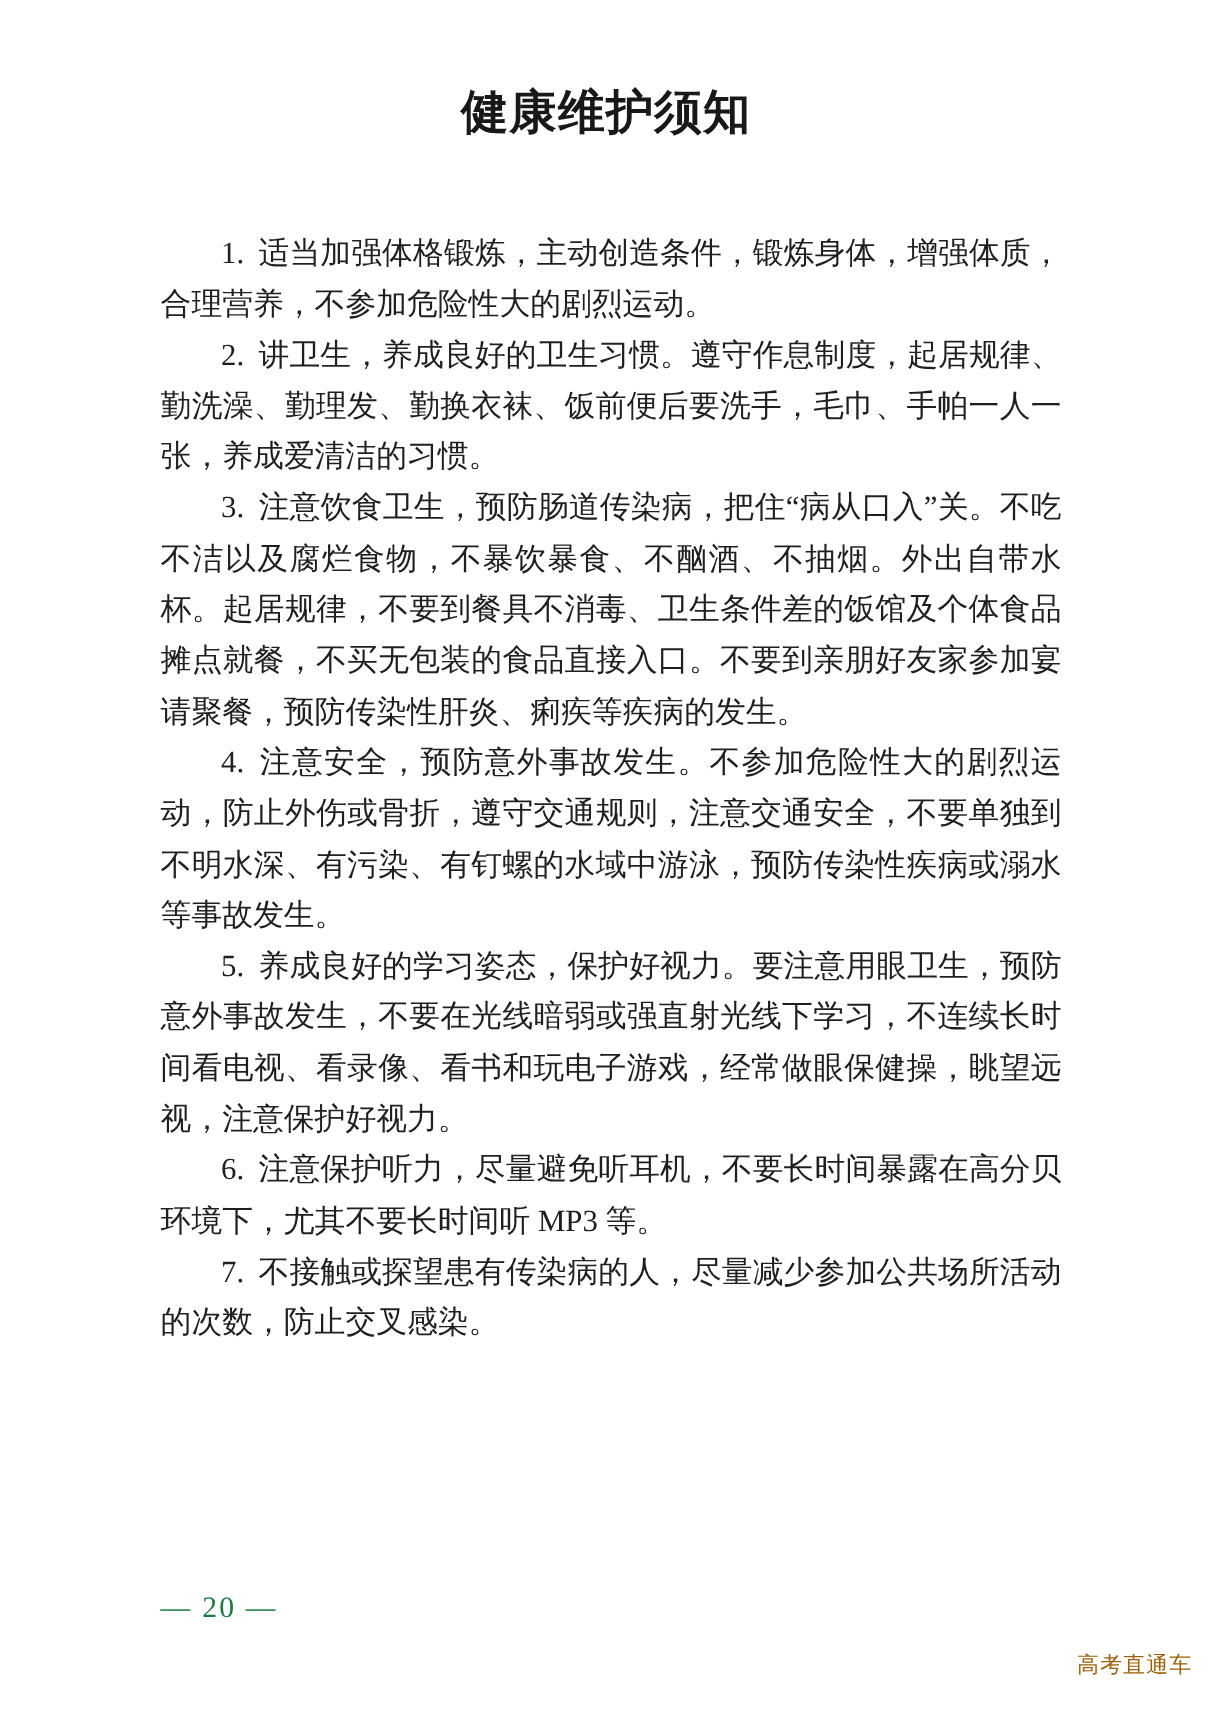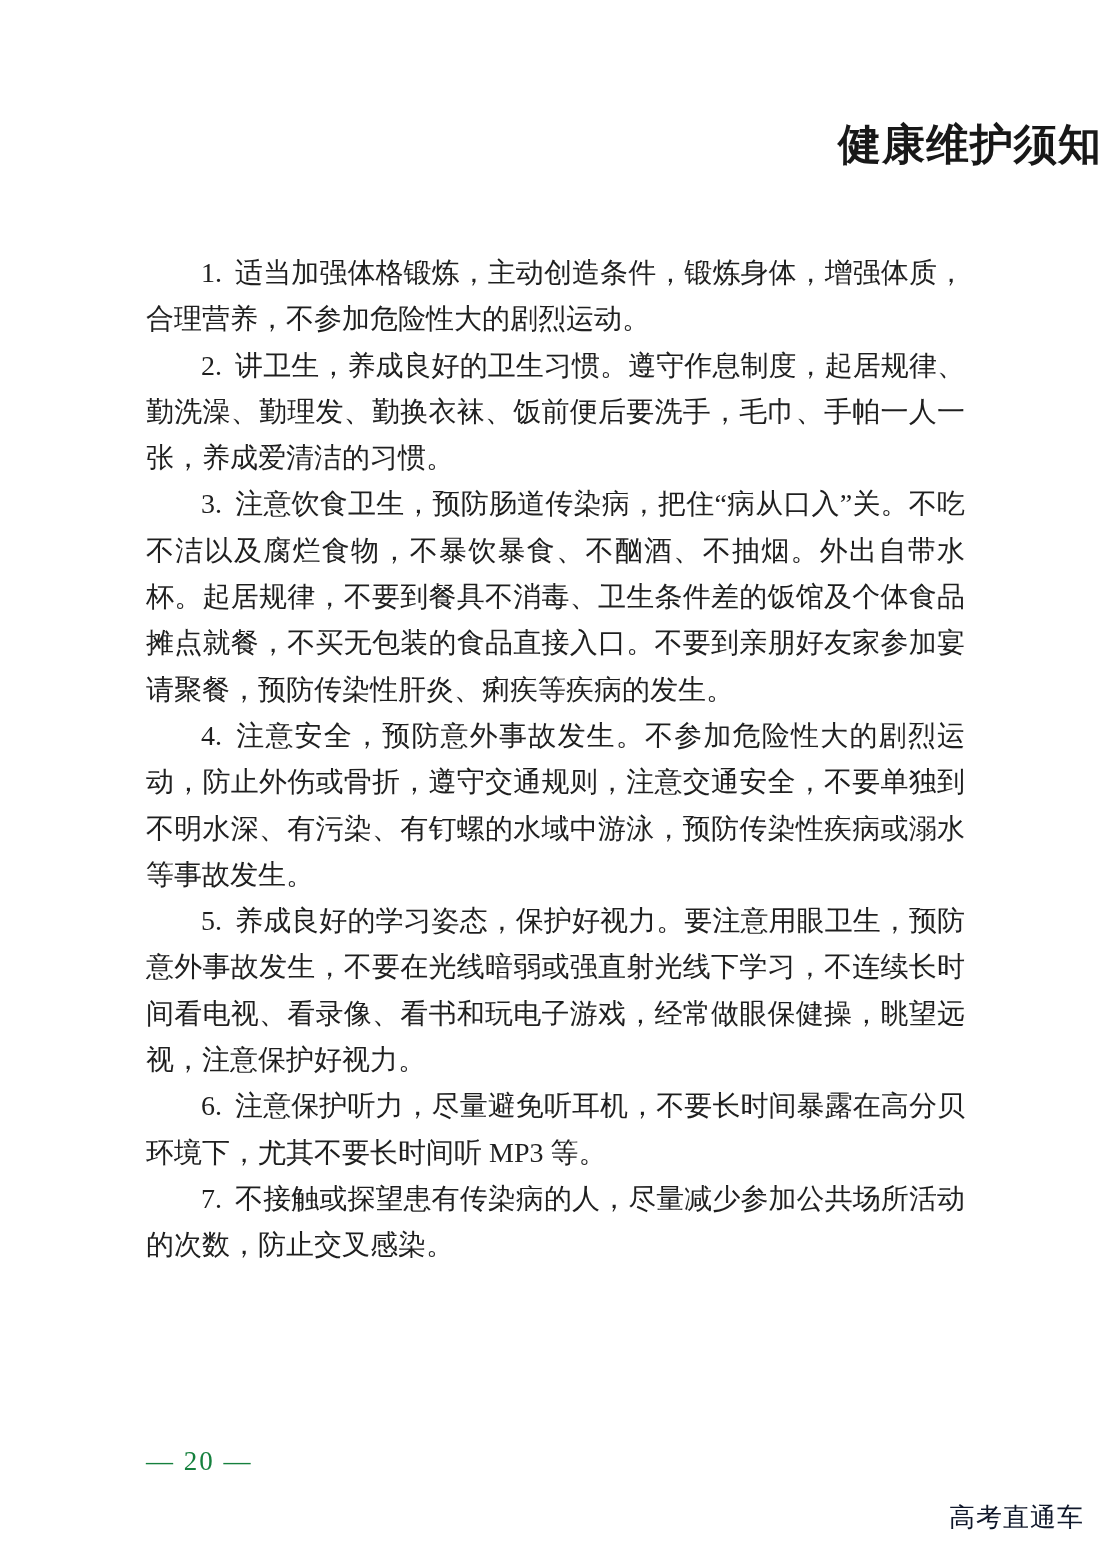--- a/index.html
+++ b/index.html
@@ -9,22 +9,22 @@
     color: #1f1f1f;
   }
   .page {
     position: relative;
     width: 1102px;
     height: 1559px;
     background: #ffffff;
     overflow: hidden;
   }
   .doc-title {
-    padding-top: 120px;
-    text-align: right;
+    padding-top: 78px;
+    text-align: center;
     font-size: 43px;
     line-height: 50px;
     font-weight: 700;
     color: #181818;
     letter-spacing: 1px;
   }
   .doc-body {
     margin: 80px 137px 0 146px;
     font-size: 28px;
     line-height: 46.3px;
@@ -43,22 +43,22 @@
     left: 146px;
     top: 1446px;
     font-size: 27px;
     color: #15803d;
     letter-spacing: 2px;
   }
   .watermark {
     position: absolute;
     right: 18px;
     top: 1500px;
-    font-size: 26px;
-    color: #0f172a;
+    font-size: 20px;
+    color: #a16207;
     letter-spacing: 1px;
   }
 </style>
 </head>
 <body>
 
 <div class="page">
 
   <h1 class="doc-title">健康维护须知</h1>
 

